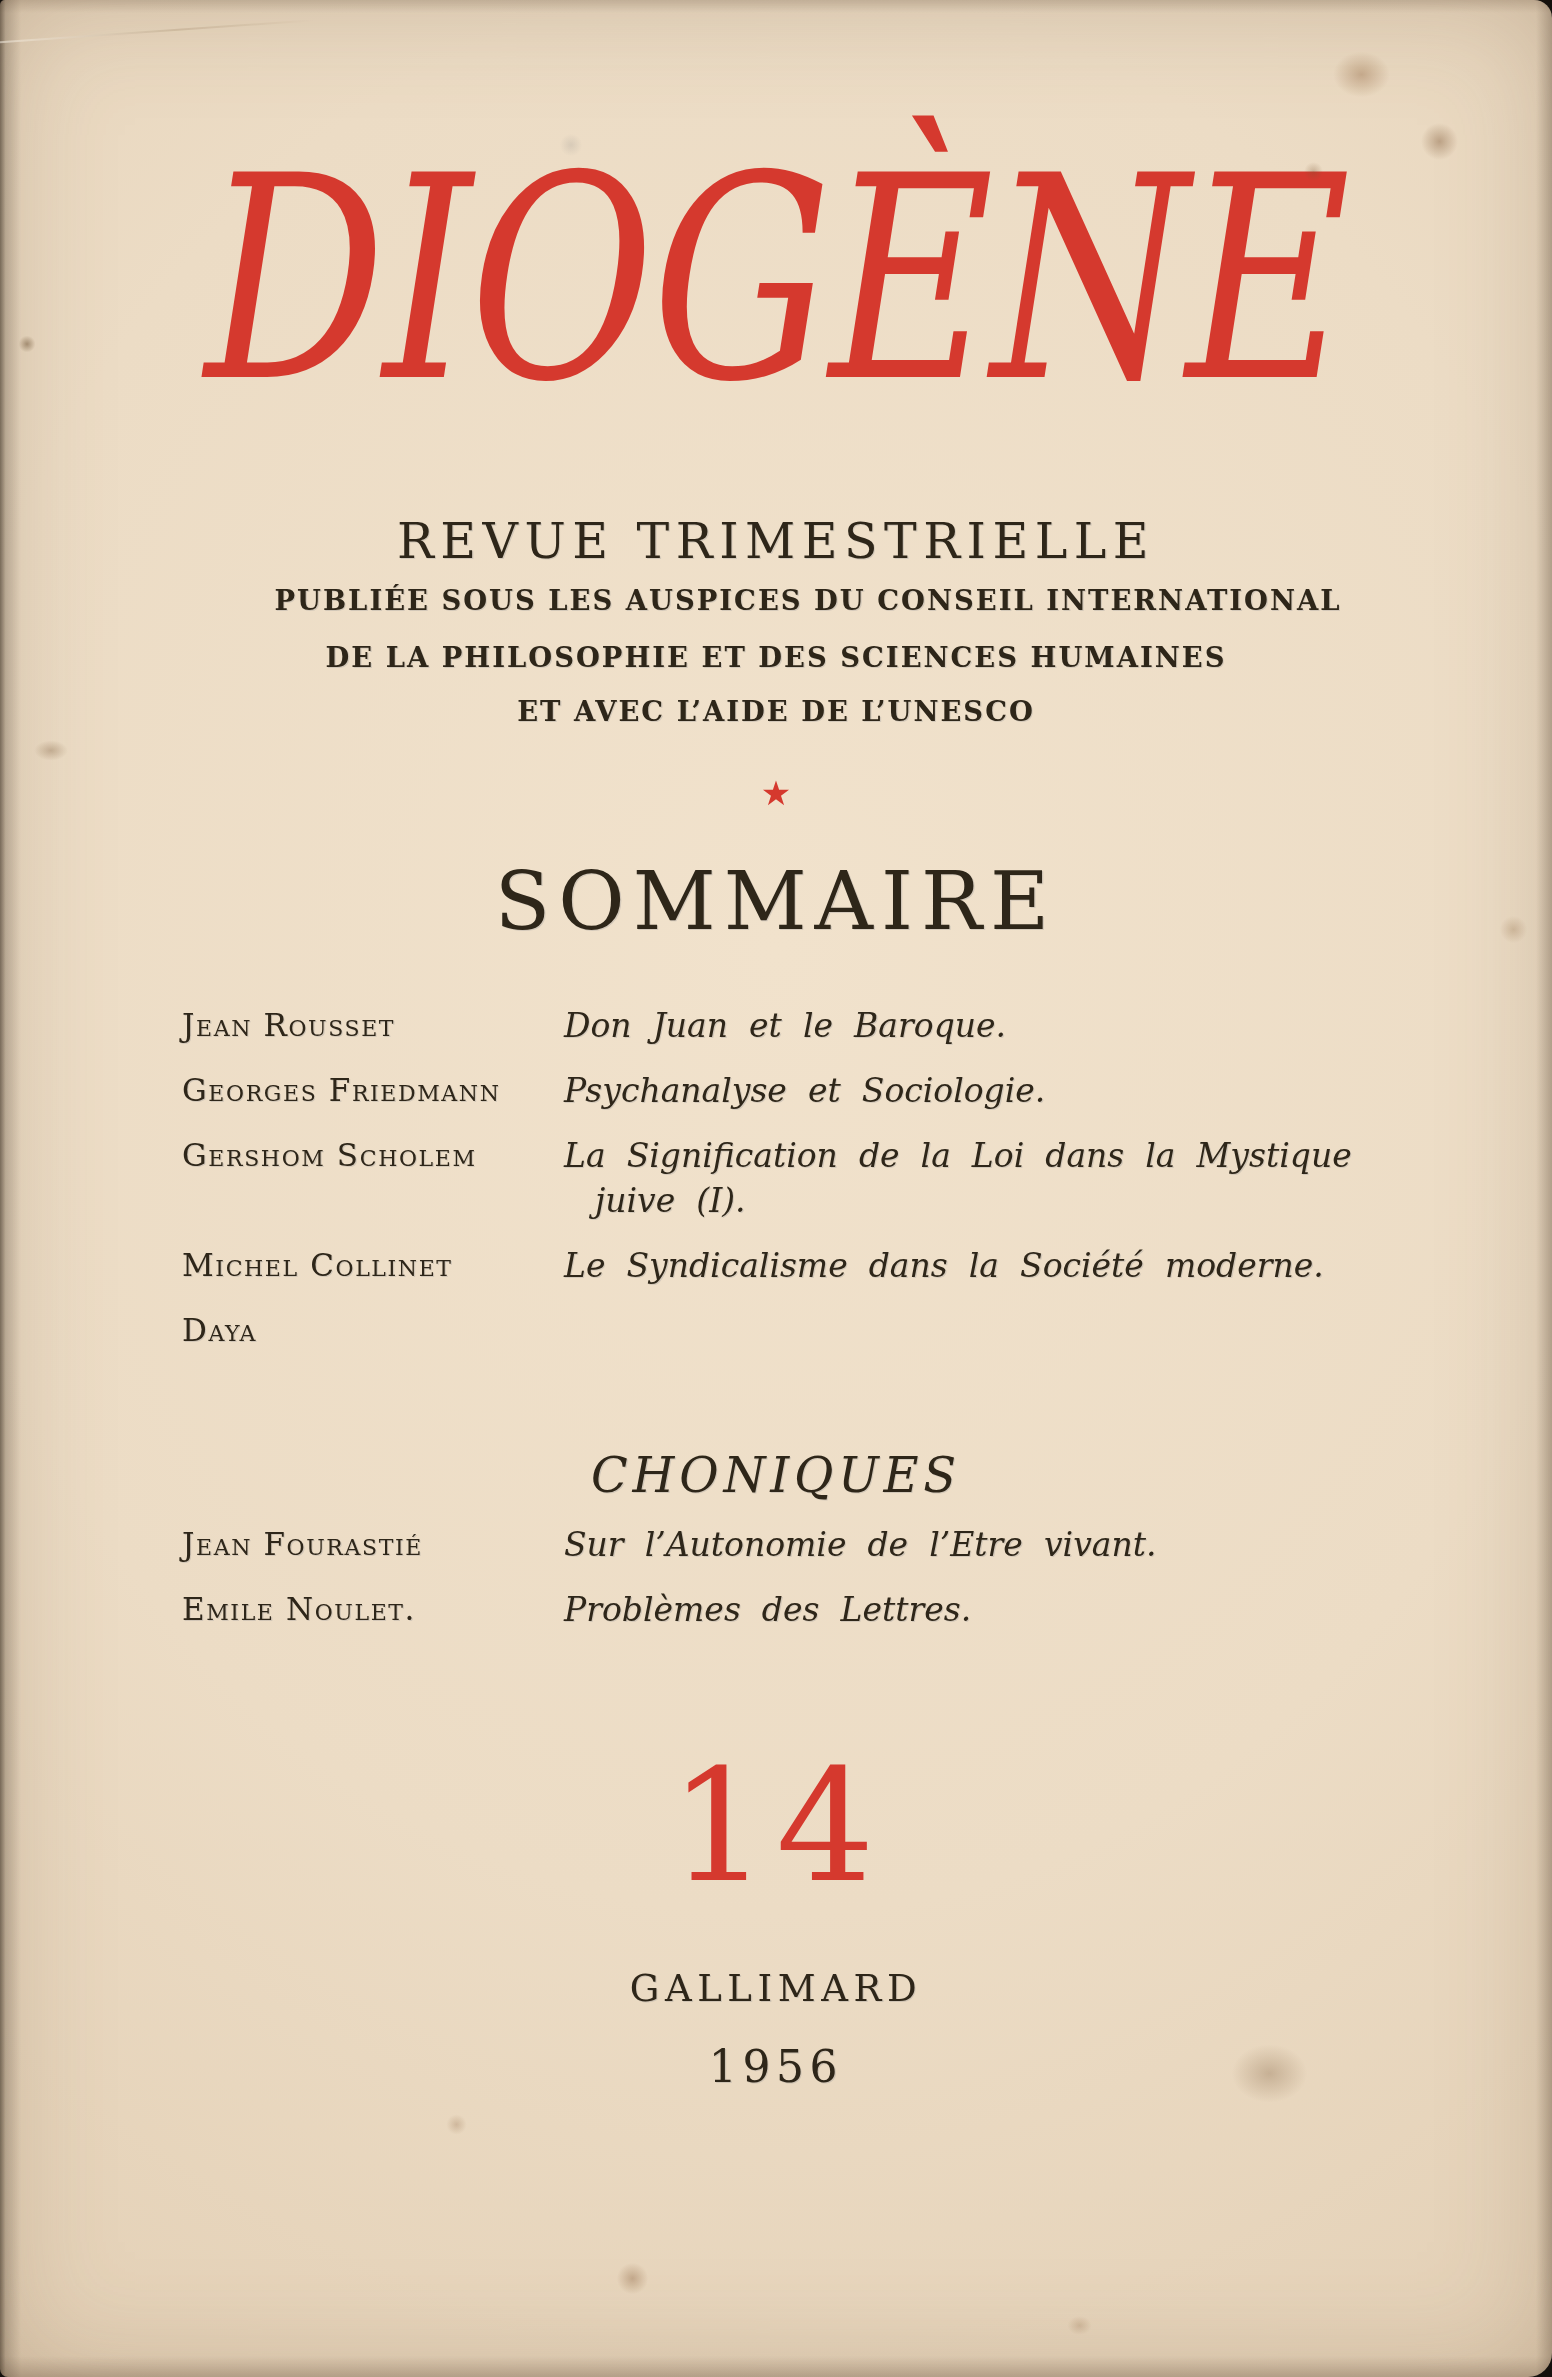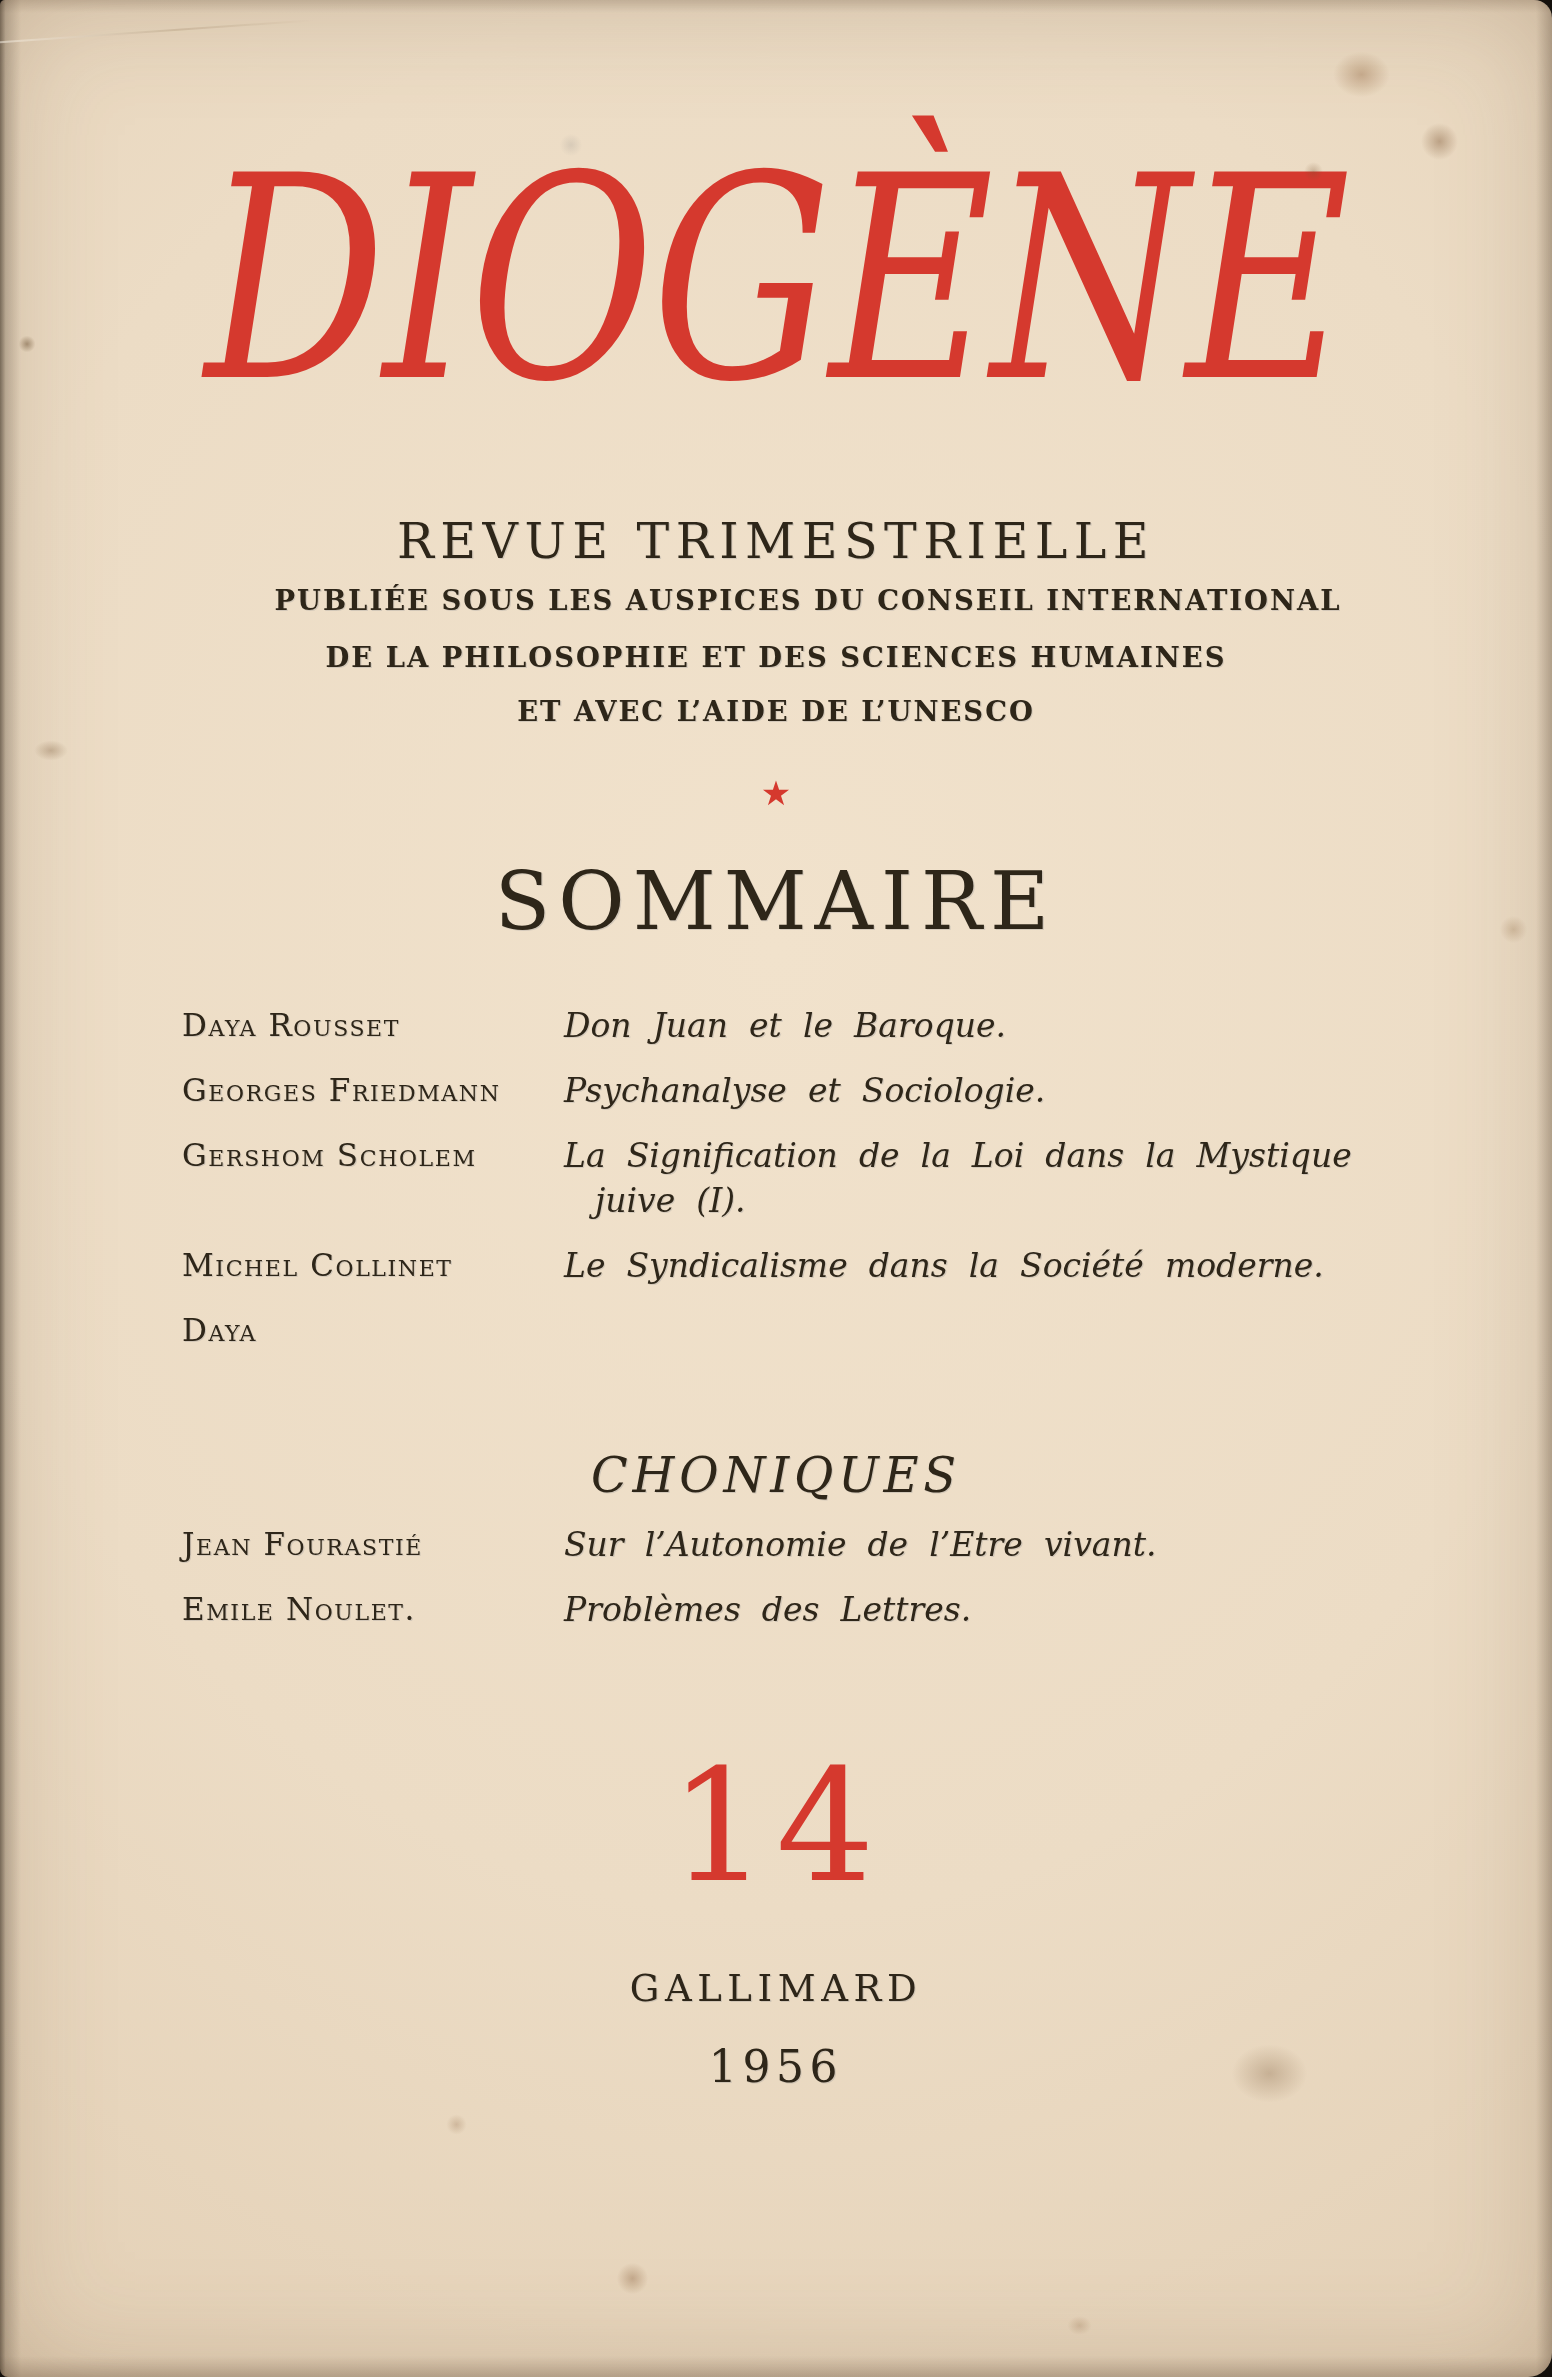--- a/index.html
+++ b/index.html
@@ -112,21 +112,21 @@
   <div class="txt auspices-1 ink">PUBLIÉE SOUS LES AUSPICES DU CONSEIL INTERNATIONAL</div>
   <div class="txt auspices-2 ink">DE LA PHILOSOPHIE ET DES SCIENCES HUMAINES</div>
   <div class="txt auspices-3 ink">ET AVEC L’AIDE DE L’UNESCO</div>
 
   <div class="txt star">★</div>
 
   <div class="txt sommaire-heading ink">SOMMAIRE</div>
 
   <div class="toc toc-main">
     <div class="toc-row">
-      <div class="toc-author ink">Daya Rousset</div>
+      <div class="toc-author ink">Jean Rousset</div>
       <div class="toc-title ink">Don Juan et le Baroque.</div>
     </div>
     <div class="toc-row">
       <div class="toc-author ink">Georges Friedmann</div>
       <div class="toc-title ink">Psychanalyse et Sociologie.</div>
     </div>
     <div class="toc-row">
       <div class="toc-author ink">Gershom Scholem</div>
       <div class="toc-title ink">
         <span>La Signification de la Loi dans la Mystique</span>

